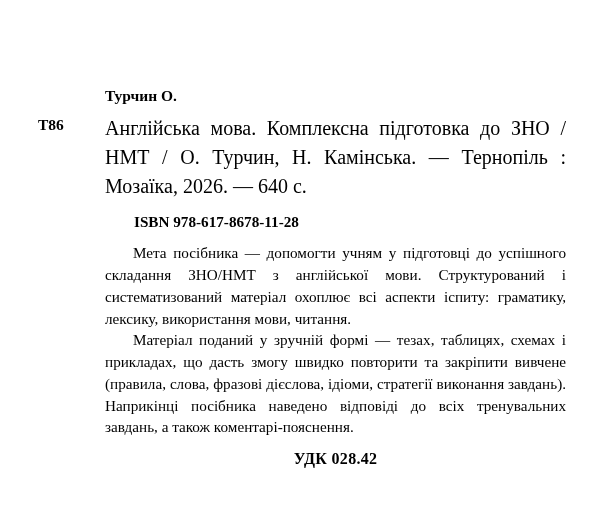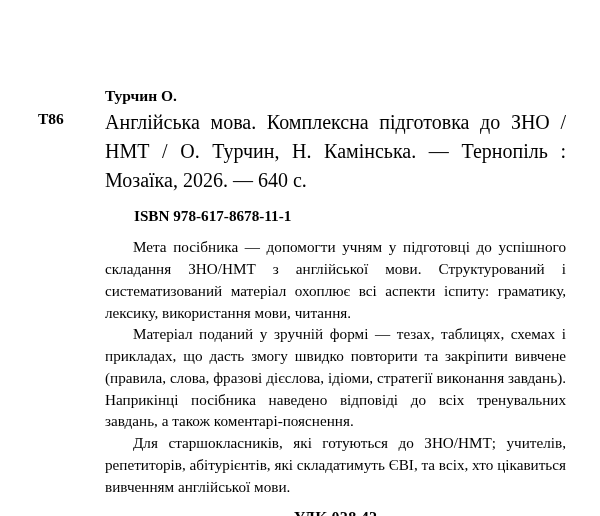--- a/index.html
+++ b/index.html
@@ -28,21 +28,21 @@
   }
   .author-line {
     font-size: 15.5px;
     font-weight: bold;
     line-height: 1.3;
     margin-left: 67px;
   }
   .entry-row {
     display: flex;
     align-items: flex-start;
-    margin-top: 2px;
+    margin-top: 8px;
   }
   .shelf-mark {
     font-size: 15.5px;
     font-weight: bold;
     width: 67px;
     flex: 0 0 67px;
     line-height: 1.45;
   }
   .entry-body {
     flex: 1 1 auto;
@@ -88,25 +88,24 @@
 
   <div class="cip-block">
 
     <div class="author-line">Турчин О.</div>
 
     <div class="entry-row">
       <div class="shelf-mark">Т86</div>
       <div class="entry-body">Англійська мова. Комплексна підготовка до ЗНО / НМТ / О. Турчин, Н. Камінська. — Тернопіль : Мозаїка, 2026. — 640 с.</div>
     </div>
 
-    <div class="isbn-line">ISBN 978-617-8678-11-1</div>
+    <div class="isbn-line">ISBN 978-617-8678-11-28</div>
 
     <div class="annotation">
       <p>Мета посібника — допомогти учням у підготовці до успішного складання ЗНО/НМТ з англійської мови. Структурований і систематизований матеріал охоплює всі аспекти іспиту: граматику, лексику, використання мови, читання.</p>
       <p>Матеріал поданий у зручній формі — тезах, таблицях, схемах і прикладах, що дасть змогу швидко повторити та закріпити вивчене (правила, слова, фразові дієслова, ідіоми, стратегії виконання завдань). Наприкінці посібника наведено відповіді до всіх тренувальних завдань, а також коментарі-пояснення.</p>
-      <p>Для старшокласників, які готуються до ЗНО/НМТ; учителів, репетиторів, абітурієнтів, які складатимуть ЄВІ, та всіх, хто цікавиться вивченням англійської мови.</p>
     </div>
 
     <div class="udk-line">УДК 028.42</div>
 
   </div>
 
 </div>
 
 </body></html>

